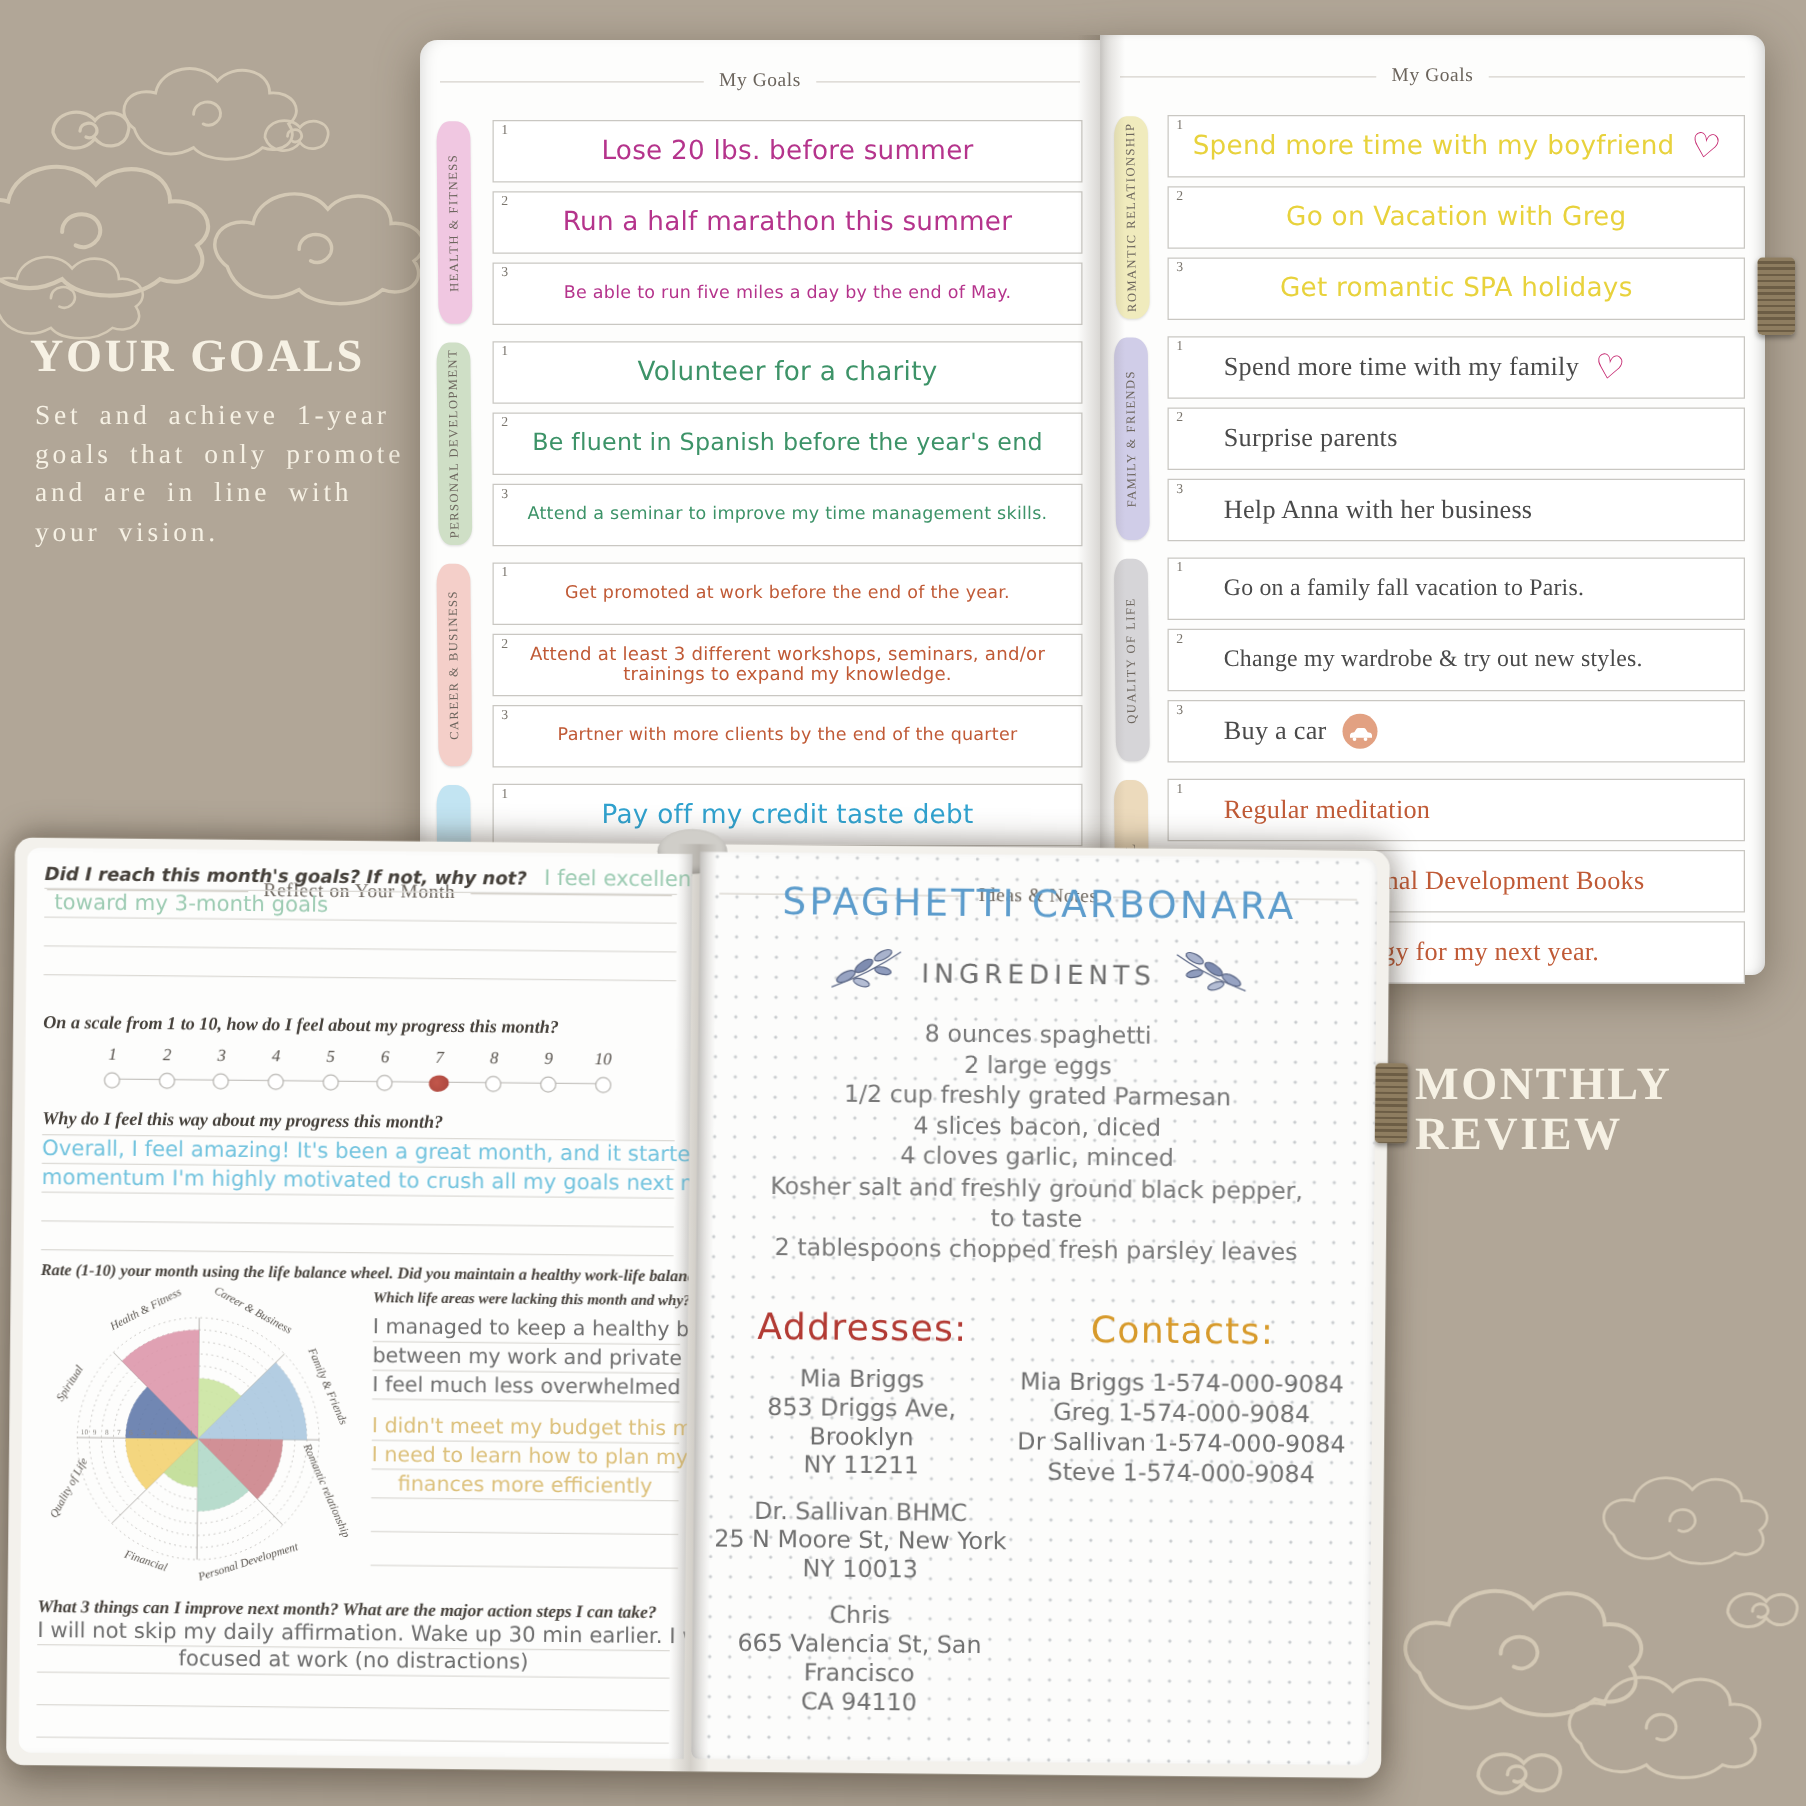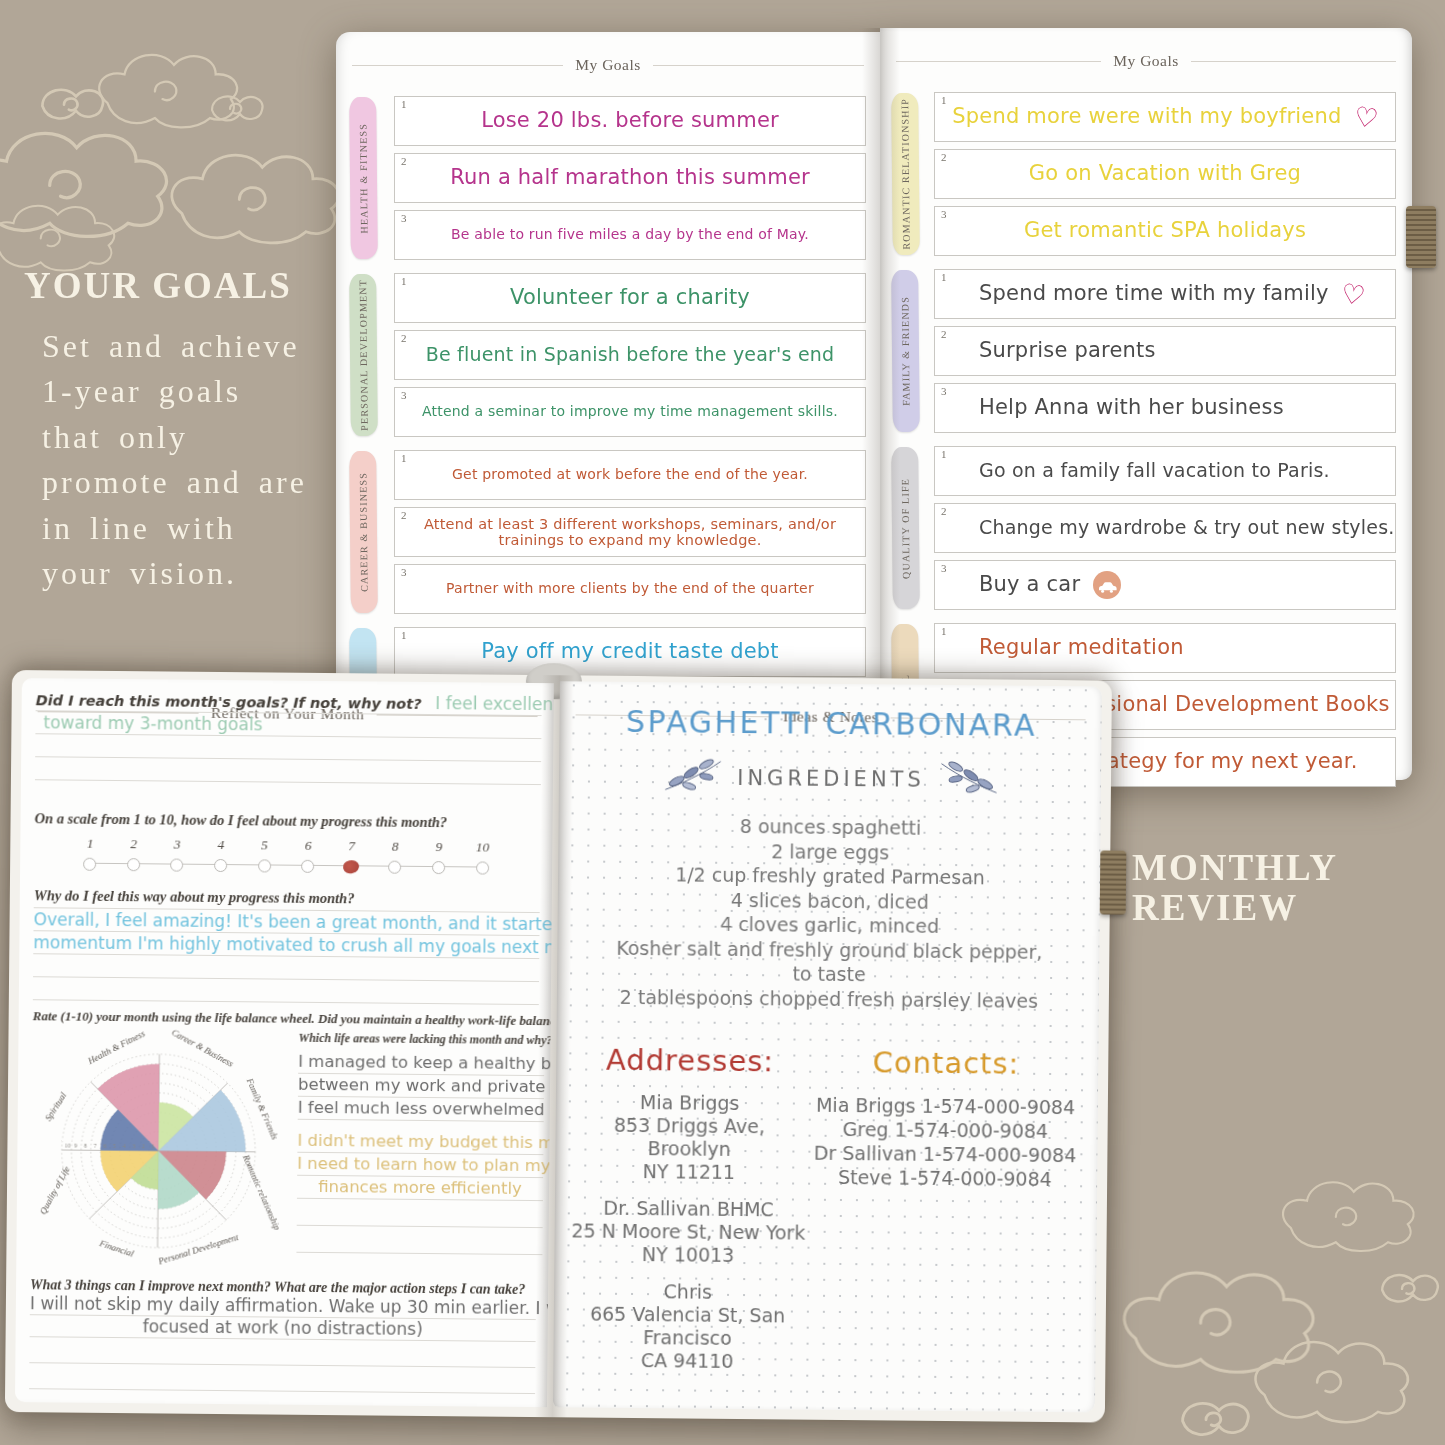--- a/index.html
+++ b/index.html
@@ -3,21 +3,21 @@
 <meta charset="utf-8">
 <style>
   html,body{margin:0;padding:0;background:#8f8576;}
   #stage{position:relative;width:1445px;height:1445px;overflow:hidden;background:#b1a697;
          font-family:"Liberation Serif",serif;}
   
   .clouds{position:absolute;z-index:0;}
   
   .promo{position:absolute;z-index:1;color:#f6f1e4;}
   .promo h1{margin:0 0 10px 0;font-size:37px;font-weight:bold;letter-spacing:2px;line-height:1.08;}
-  .promo p{margin:18px;font-size:32px;letter-spacing:3px;line-height:1.42;word-spacing:6px;}
+  .promo p{margin:4px;font-size:22px;letter-spacing:3px;line-height:1.42;word-spacing:6px;}
   #promoLeft{left:24px;top:266px;width:310px;}
   #promoRight{left:1132px;top:848px;width:305px;}
   
   .page{position:absolute;background:#fdfdfc;box-sizing:border-box;}
   #goalsSpread{position:absolute;left:336px;top:28px;width:1076px;height:752px;z-index:2;
                filter:drop-shadow(0 8px 18px rgba(66,55,40,.45));}
   #gPageL{left:0;top:4px;width:544px;height:748px;border-radius:14px 0 0 8px;
           box-shadow:inset 8px 0 14px -8px rgba(0,0,0,.18);}
   #gPageR{left:544px;top:0;width:532px;height:752px;border-radius:0 12px 10px 0;
           box-shadow:inset -10px 0 12px -9px rgba(0,0,0,.22), inset 4px 0 10px -6px rgba(0,0,0,.25);}
@@ -39,21 +39,21 @@
   .tablabel{writing-mode:vertical-rl;transform:rotate(180deg);font-size:10px;letter-spacing:1.2px;
             color:#6d665e;white-space:nowrap;font-family:"Liberation Serif",serif;}
   .grow{box-sizing:border-box;height:50px;margin-bottom:7px;border:1px solid #c9c7c2;background:#fff;
         position:relative;display:flex;align-items:center;justify-content:center;}
   .grow:last-child{margin-bottom:0;}
   .gnum{position:absolute;top:1px;left:6px;font-size:11px;color:#7a756d;font-family:"Liberation Serif",serif;}
   .gtext{font-family:"DejaVu Sans",sans-serif;color:var(--ink);font-size:21px;letter-spacing:.2px;
          text-align:center;line-height:1.12;}
   .gtext.m{font-size:19px;} .gtext.s{font-size:14px;} .gtext.xs{font-size:14.5px;padding:0 26px;}
   .grow.leftal{justify-content:flex-start;padding-left:44px;}
-  .grow.leftal .gtext{text-align:left;}
+  .grow.leftal .gtext{text-align:left;font-family:Liberation Serif, serif;}
   .heart{font-family:"DejaVu Sans",sans-serif;color:#c4256e;font-size:27px;font-weight:bold;
          margin-left:12px;transform:rotate(10deg);line-height:1;}
   .caricon{margin-left:12px;display:inline-flex;}
   
   .penloop{position:absolute;border-radius:4px;
      background:repeating-linear-gradient(180deg,#8e7d60 0 3px,#6c5d45 3px 5px);
      box-shadow:0 2px 4px rgba(0,0,0,.35);}
   #loopTop{left:1406px;top:206px;width:30px;height:62px;z-index:2;}
   
   #cover2{position:absolute;left:12px;top:670px;width:1100px;height:742px;z-index:3;
@@ -236,21 +236,21 @@
         <span class="ptitle">My Goals</span>
         <span class="rule"></span>
       </div>
       <div class="pgbody" id="goalsRightBody">
           <div class="ggroup" style="--ink: #e8d23c; --tab: #f0ebbd;">
             <div class="tab">
               <span class="tablabel">ROMANTIC RELATIONSHIP</span>
             </div>
             <div class="grow">
               <span class="gnum">1</span>
-              <span class="gtext">Spend more were with my boyfriend</span>
+              <span class="gtext">Spend more time with my boyfriend</span>
               <span class="heart">♡</span>
             </div>
             <div class="grow">
               <span class="gnum">2</span>
               <span class="gtext">Go on Vacation with Greg</span>
             </div>
             <div class="grow">
               <span class="gnum">3</span>
               <span class="gtext">Get romantic SPA holidays</span>
             </div>

